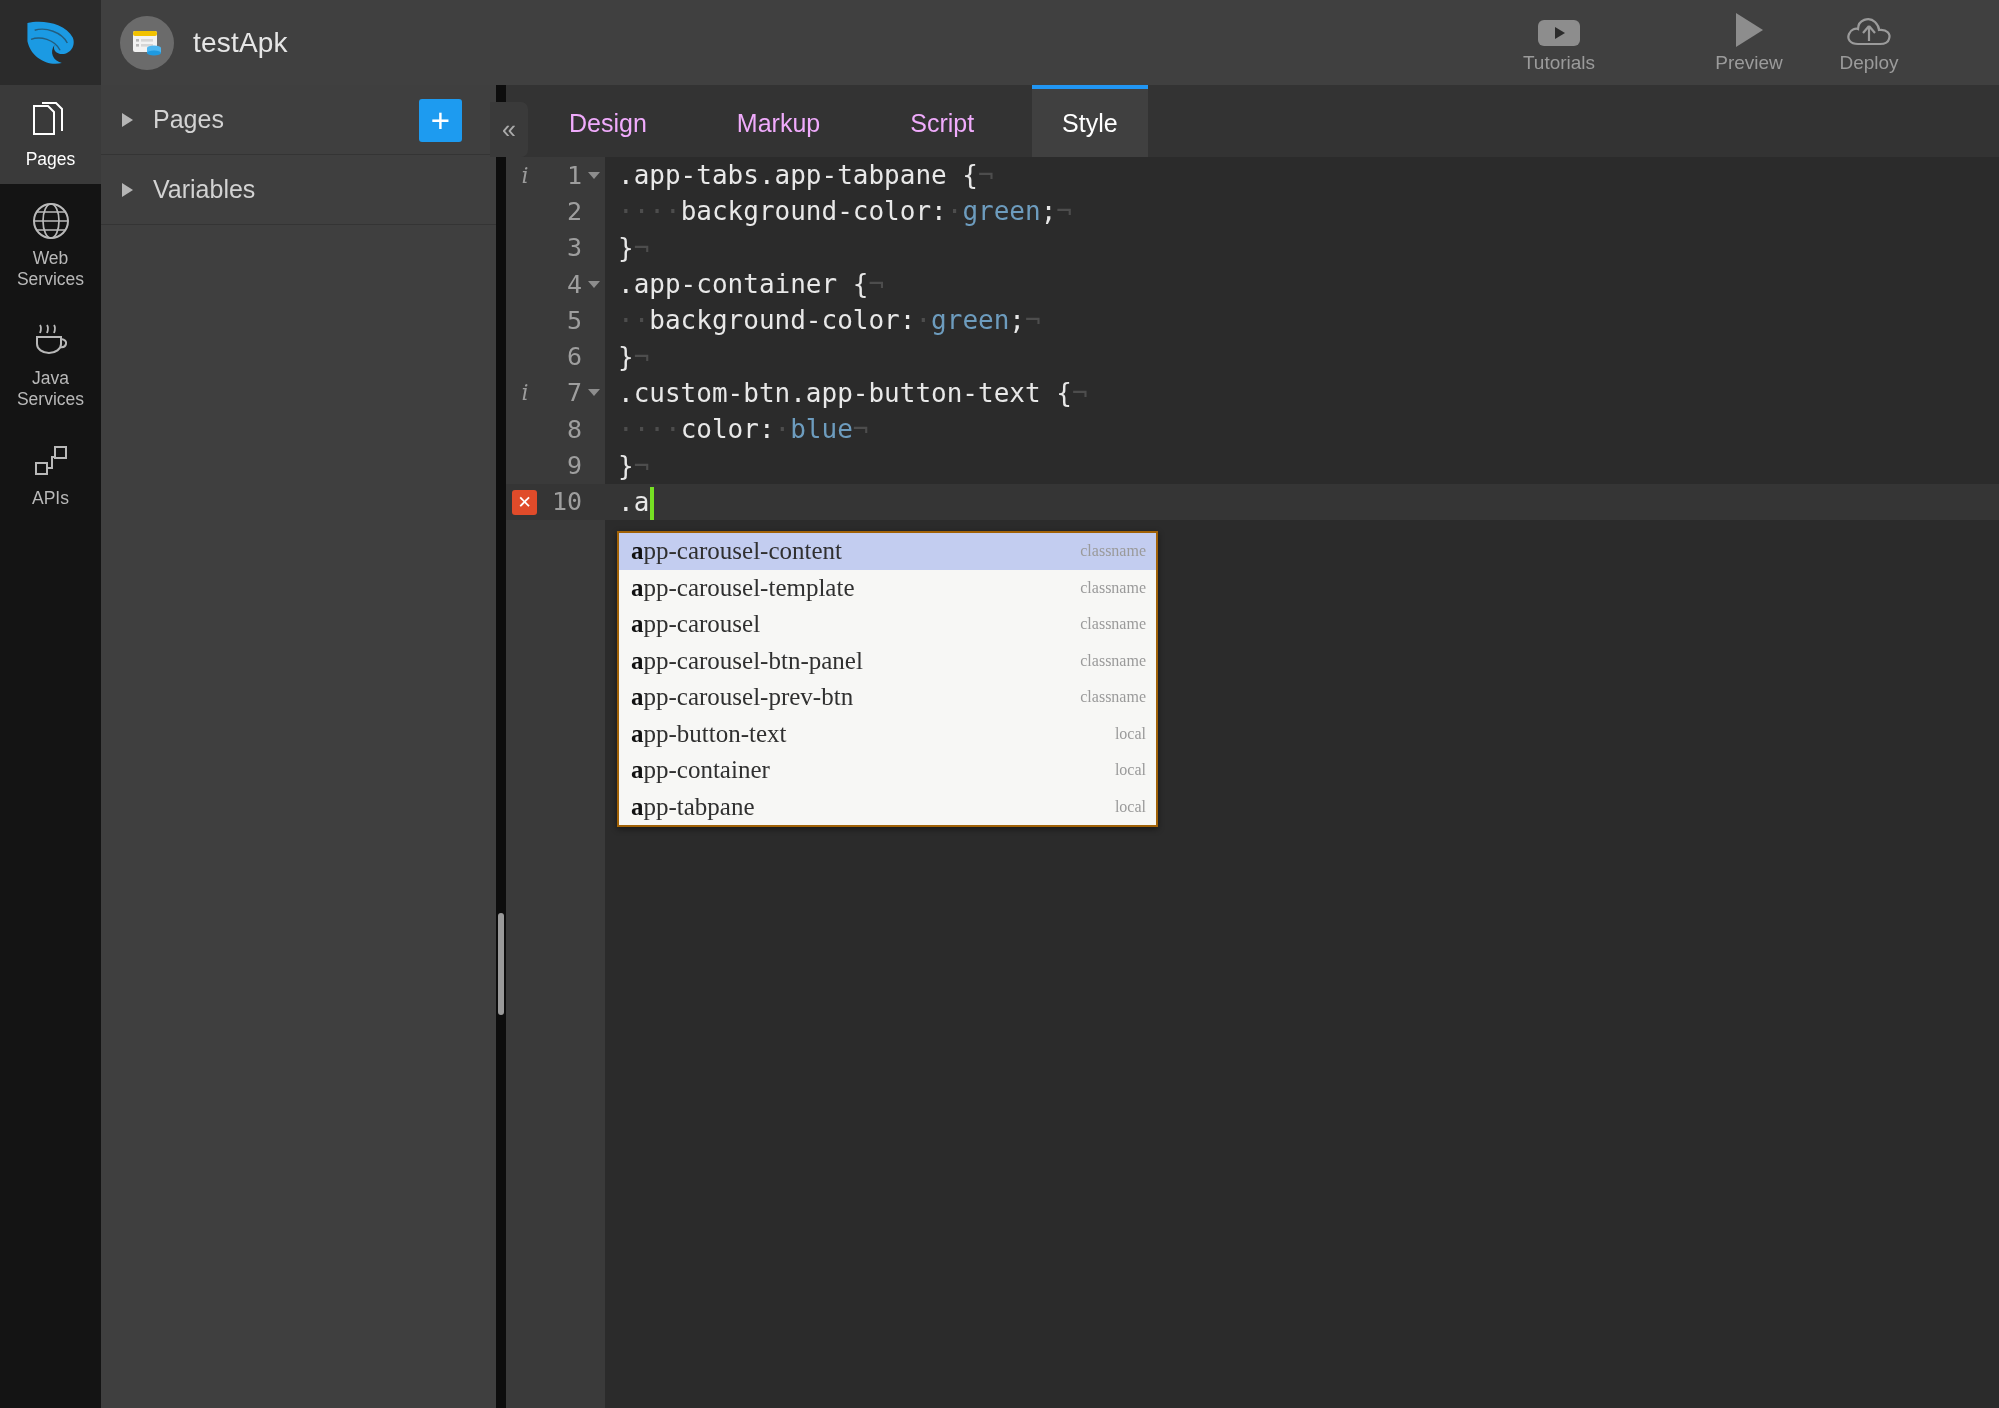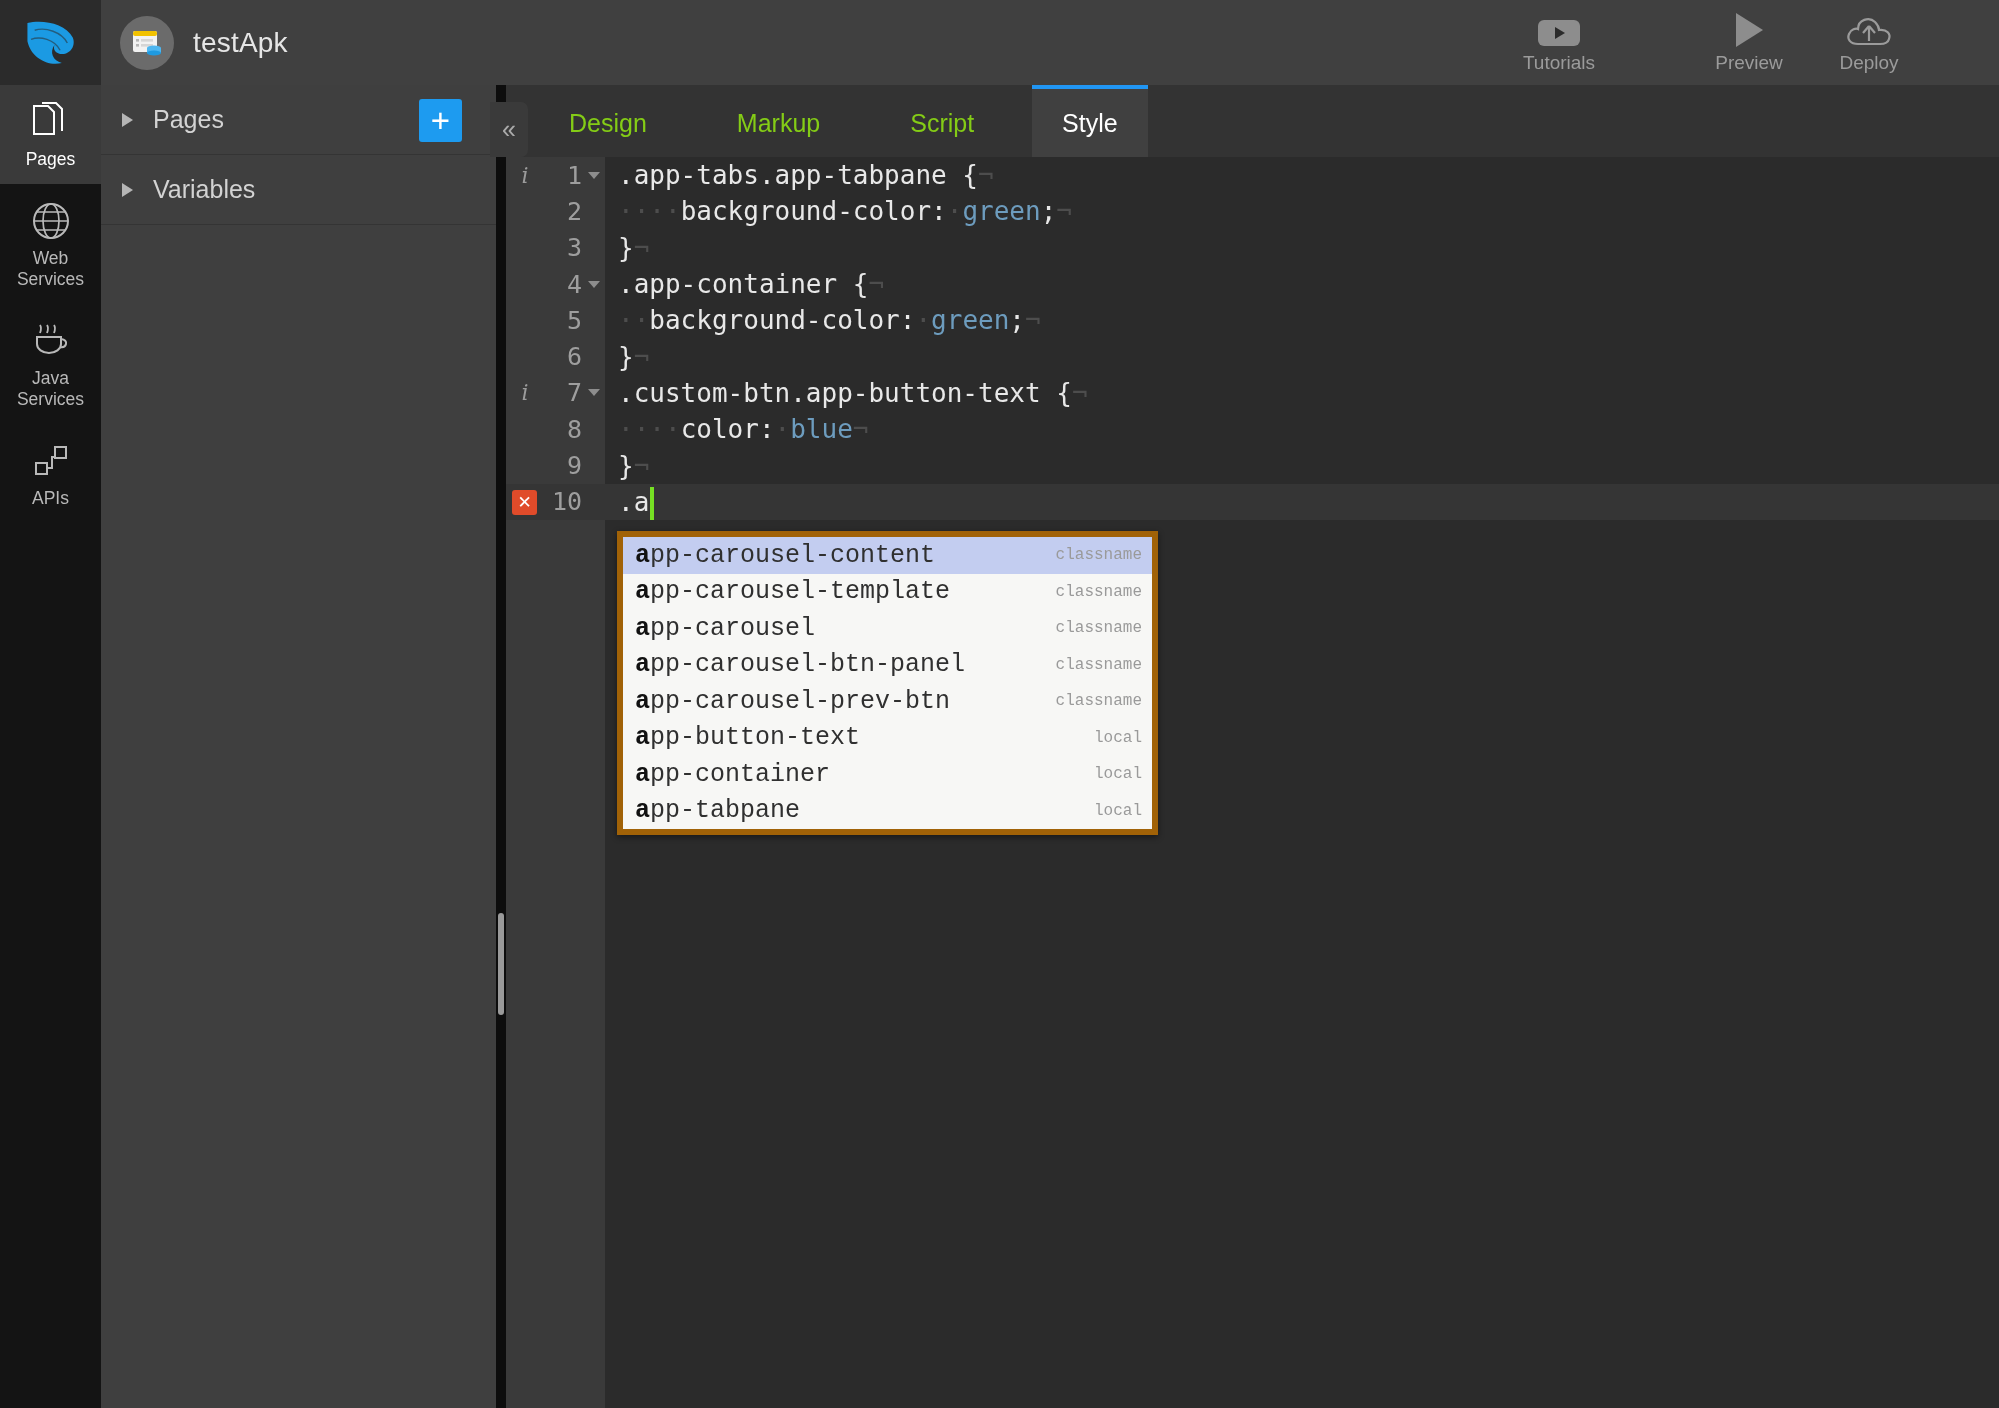--- a/index.html
+++ b/index.html
@@ -146,21 +146,21 @@
     background: #2b2b2b;
   }
   #editor-tabs {
     position: absolute; left: 0; top: 0; right: 0; height: 72px;
     background: #333333;
     display: flex; align-items: stretch;
   }
   .etab {
     padding: 0 30px; min-width: 50px;
     display: flex; align-items: center; justify-content: center;
-    color: #84cc16; font-size: 25px; cursor: pointer;
+    color: #f0abfc; font-size: 25px; cursor: pointer;
     border-top: 4px solid transparent;
   }
   .etab.active {
     background: #404040; color: #ffffff; border-top-color: #2196f3;
   }
   #etab-design { margin-left: 33px; }
   #etab-markup { margin-left: 30px; justify-content: flex-end; }
   #etab-script { margin-left: 30px; }
   #etab-style  { margin-left: 28px; }
 
@@ -212,24 +212,24 @@
   #caret {
     position: absolute; left: 650px; top: 487px;
     width: 4px; height: 33px; background: #76e023; z-index: 4;
   }
 
   
   #autocomplete {
     position: absolute; left: 617px; top: 531px;
     width: 541px;
     background: #f7f7f5;
-    border: 6px solid #a16207;
+    border: 2px solid #a16207;
     box-shadow: 0 2px 6px rgba(0,0,0,.45);
     z-index: 10;
-    font-family: Liberation Mono, monospace;
+    font-family: Liberation Serif, serif;
   }
   .ac-item {
     height: 36.5px;
     display: flex; align-items: center;
     padding: 0 10px 0 12px;
     font-size: 25px; color: #303030; cursor: pointer;
   }
   .ac-item.selected { background: #c3cdf0; }
   .ac-name { flex: 1; white-space: pre; }
   .ac-name b { font-weight: bold; color: #111111; }

